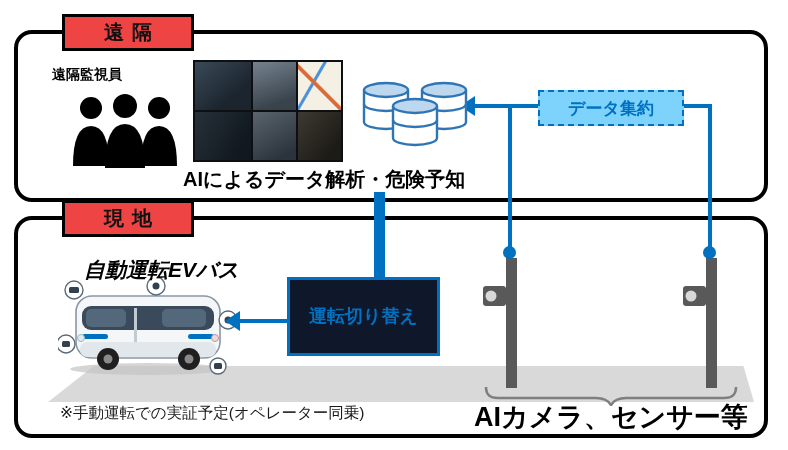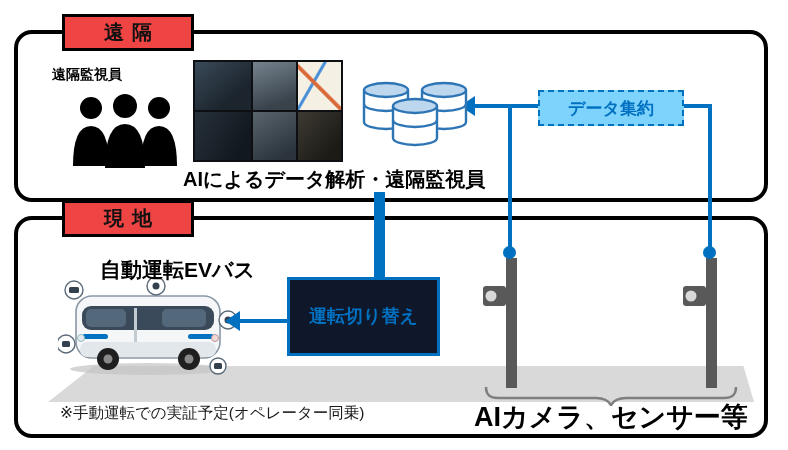--- a/index.html
+++ b/index.html
@@ -14,21 +14,21 @@
        display:flex;align-items:center;justify-content:center;
        font-weight:bold;font-size:20px;letter-spacing:8px;padding-left:8px;}
   .tag.remote{left:62px;top:14px;width:118px;height:31px;}
   .tag.site{left:62px;top:200px;width:118px;height:31px;}
 
   
   .t-bold{position:absolute;font-weight:bold;color:#000;white-space:nowrap;z-index:4;}
   .supervisors-label{left:42px;top:66px;font-size:14px;margin-left:10px;}
   .system-title{left:256px;top:36px;font-size:21px;}
   .ai-caption{left:183px;top:166px;font-size:20px;}
-  .bus-title{left:100px;top:256px;font-size:21px;}
+  .bus-title{left:84px;top:256px;font-size:21px;font-style:italic;}
   .sensors-caption{left:474px;top:399px;font-size:27px;}
   .footnote{position:absolute;left:60px;top:403px;font-size:15.5px;color:#1a1a1a;z-index:4;white-space:nowrap;text-align:center;}
 
   
   .blue{background:#0070C0;}
   .lineH{position:absolute;height:4px;z-index:3;}
   .lineV{position:absolute;width:4px;z-index:3;}
   .thick-line{position:absolute;left:374px;top:192px;width:11px;height:88px;z-index:5;}
   .dot{position:absolute;width:13px;height:13px;border-radius:50%;z-index:3;}
   .arrow-left{position:absolute;width:0;height:0;z-index:3;
@@ -111,21 +111,21 @@
       <path d="M35,28 v32 a22,7 0 0 0 44,0 v-32" fill="#fff"></path>
       <path d="M35,42 a22,7 0 0 0 44,0" fill="none"></path>
       <ellipse cx="57" cy="28" rx="22" ry="7" fill="#BDD7EE"></ellipse>
     </g>
   </svg>
 
   <div class="lineH blue" style="left:474px;top:104px;width:238px;"></div>
   <div class="arrow-left" style="left:460px;top:96px;"></div>
   <div class="dashed-box">データ集約</div>
 
-  <div class="t-bold ai-caption">AIによるデータ解析・遠隔監視員</div>
+  <div class="t-bold ai-caption">AIによるデータ解析・危険予知</div>
 
   <div class="thick-line blue"></div>
 
   <div class="lineV blue" style="left:508px;top:104px;height:144px;"></div>
   <div class="dot blue" style="left:503px;top:246px;"></div>
 
   <div class="lineV blue" style="left:708px;top:104px;height:144px;"></div>
   <div class="dot blue" style="left:703px;top:246px;"></div>
 
   <div class="road"></div>

